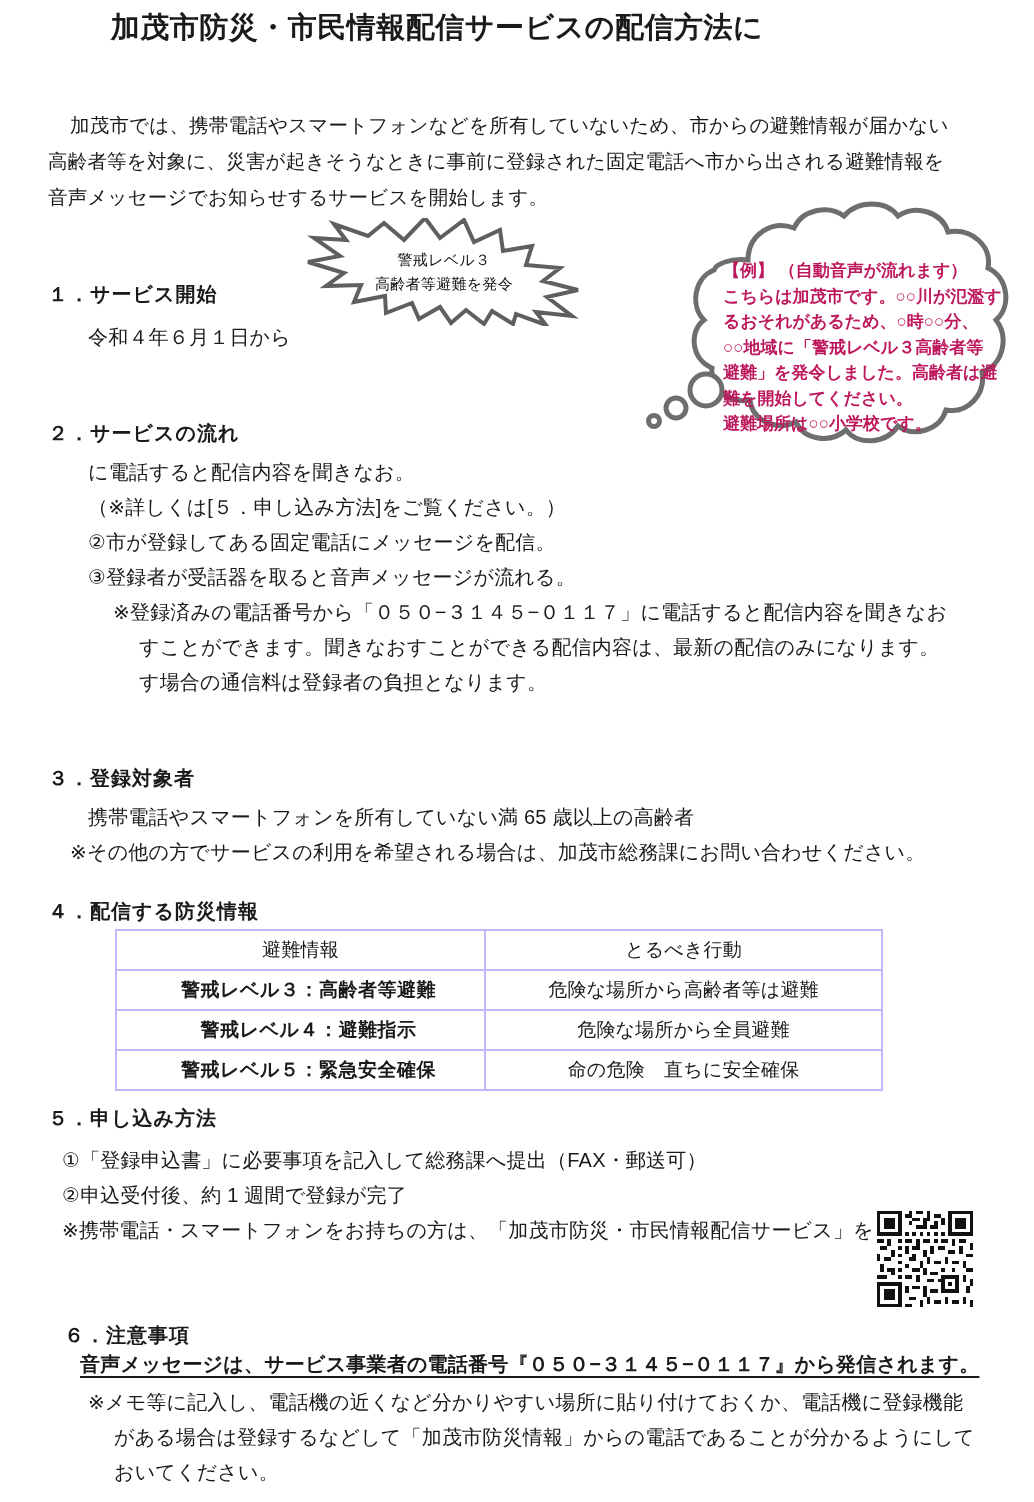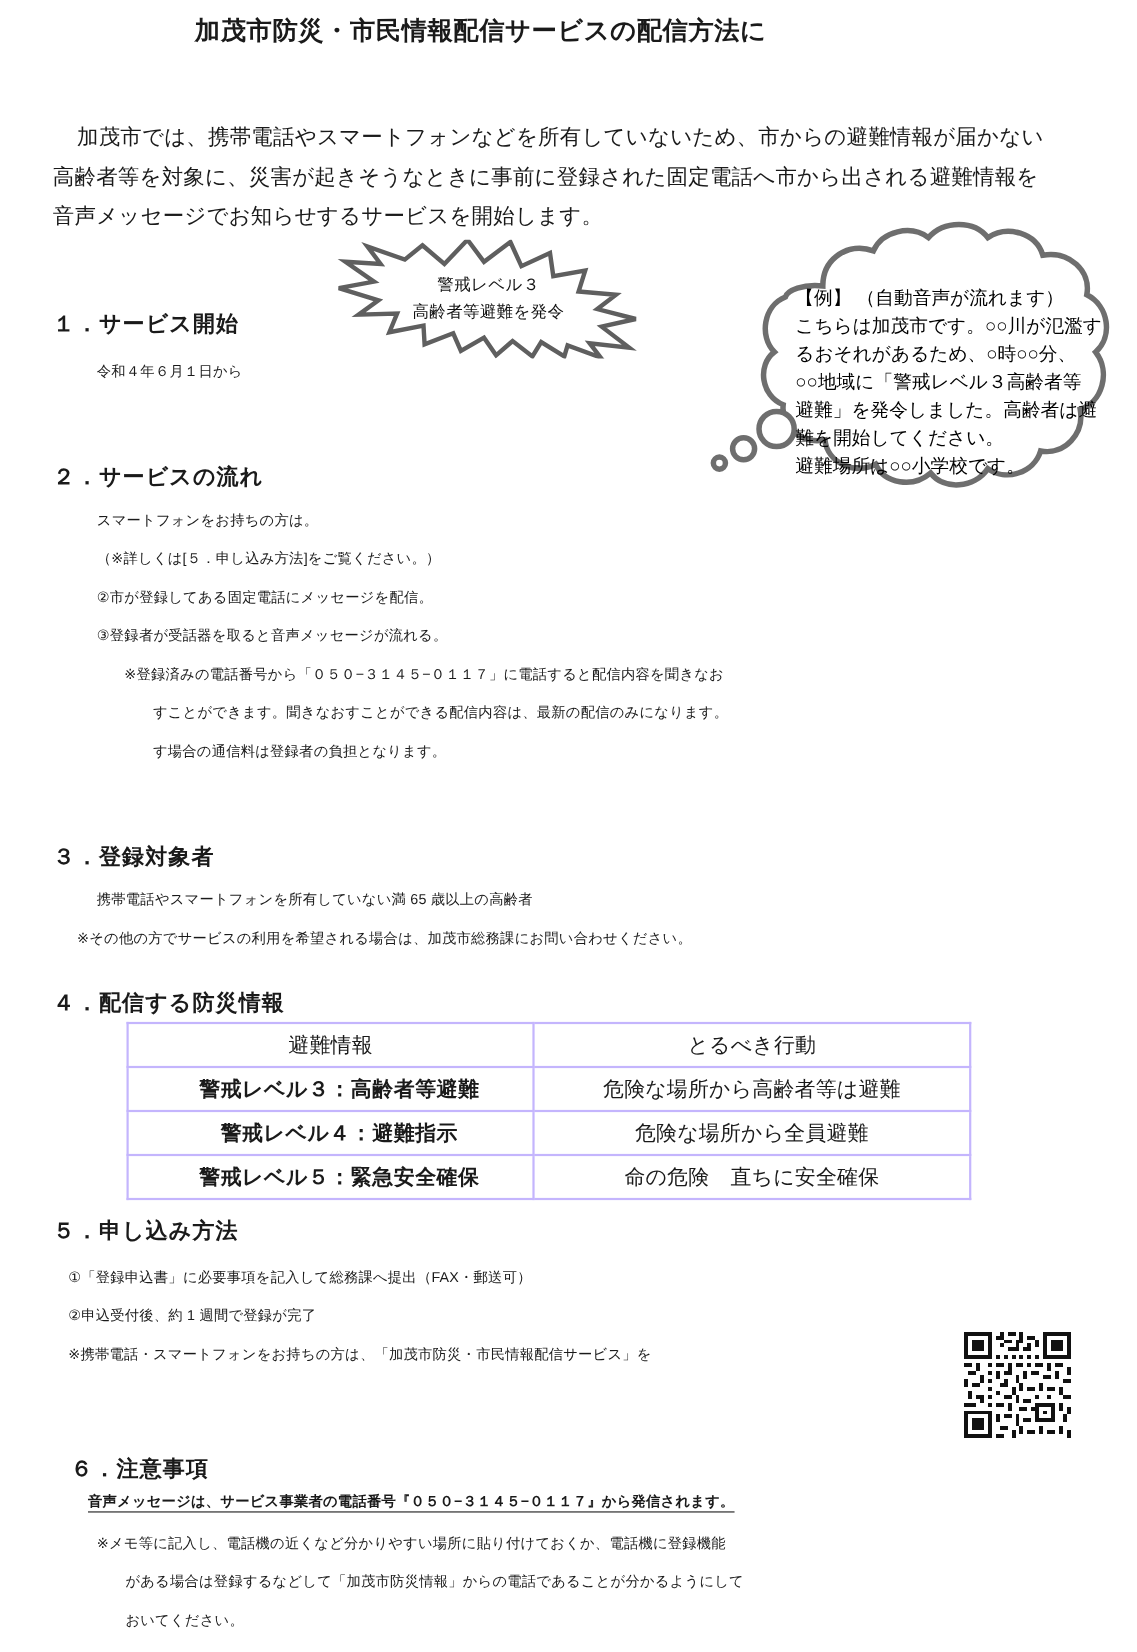--- a/index.html
+++ b/index.html
@@ -21,21 +21,21 @@
     height: 1502px;
   }
 
   
   .title {
     position: absolute;
     top: 8px;
     left: 0;
     width: 874px;
     text-align: center;
-    font-size: 23px;
+    font-size: 29px;
     font-weight: bold;
     line-height: 38px;
     letter-spacing: 0.5px;
   }
   .title-line { display: block; }
 
   
   .intro {
     position: absolute;
     top: 107px;
@@ -53,21 +53,21 @@
     position: absolute;
     font-size: 20px;
     font-weight: bold;
     letter-spacing: 1px;
     white-space: nowrap;
   }
 
   
   .tblock {
     position: absolute;
-    font-size: 13px;
+    font-size: 20px;
     line-height: 35px;
     letter-spacing: 0.2px;
   }
   .tblock .ln { display: block; white-space: nowrap; }
   .tblock .ln.ind2 { padding-left: 26px; }
 
   
   .burst {
     position: absolute;
     left: 288px;
@@ -102,22 +102,23 @@
     height: 252px;
   }
   .bubble svg { display: block; }
   .bubble-text {
     position: absolute;
     left: 723px;
     top: 258px;
     width: 282px;
     font-size: 17px;
     line-height: 25.5px;
-    color: #000000;
+    color: #be185d;
     letter-spacing: 0px;
+    font-weight: bold;
   }
   .bubble-text .ln { display: block; white-space: nowrap; }
 
   
   .tbl {
     position: absolute;
     left: 115px;
     top: 929px;
     width: 742px;
     border-collapse: collapse;
@@ -216,21 +217,21 @@
     <span class="ln">避難場所は○○小学校です。</span>
   </div>
 
   <div class="sec-head" style="left:48px; top:281px;">１．サービス開始</div>
   <div class="tblock" style="left:88px; top:320px;">
     <span class="ln">令和４年６月１日から</span>
   </div>
 
   <div class="sec-head" style="left:48px; top:420px;">２．サービスの流れ</div>
   <div class="tblock" style="left:88px; top:455px;">
-    <span class="ln">スマートフォンをお持ちの方は。</span>
+    <span class="ln">に電話すると配信内容を聞きなお。</span>
     <span class="ln">（※詳しくは[５．申し込み方法]をご覧ください。）</span>
     <span class="ln">②市が登録してある固定電話にメッセージを配信。</span>
     <span class="ln">③登録者が受話器を取ると音声メッセージが流れる。</span>
   </div>
   <div class="tblock" style="left:113px; top:595px;">
     <span class="ln">※登録済みの電話番号から「０５０−３１４５−０１１７」に電話すると配信内容を聞きなお</span>
     <span class="ln ind2">すことができます。聞きなおすことができる配信内容は、最新の配信のみになります。</span>
   </div>
   <div class="tblock" style="left:113px; top:665px;">
     <span class="ln ind2">す場合の通信料は登録者の負担となります。</span>

